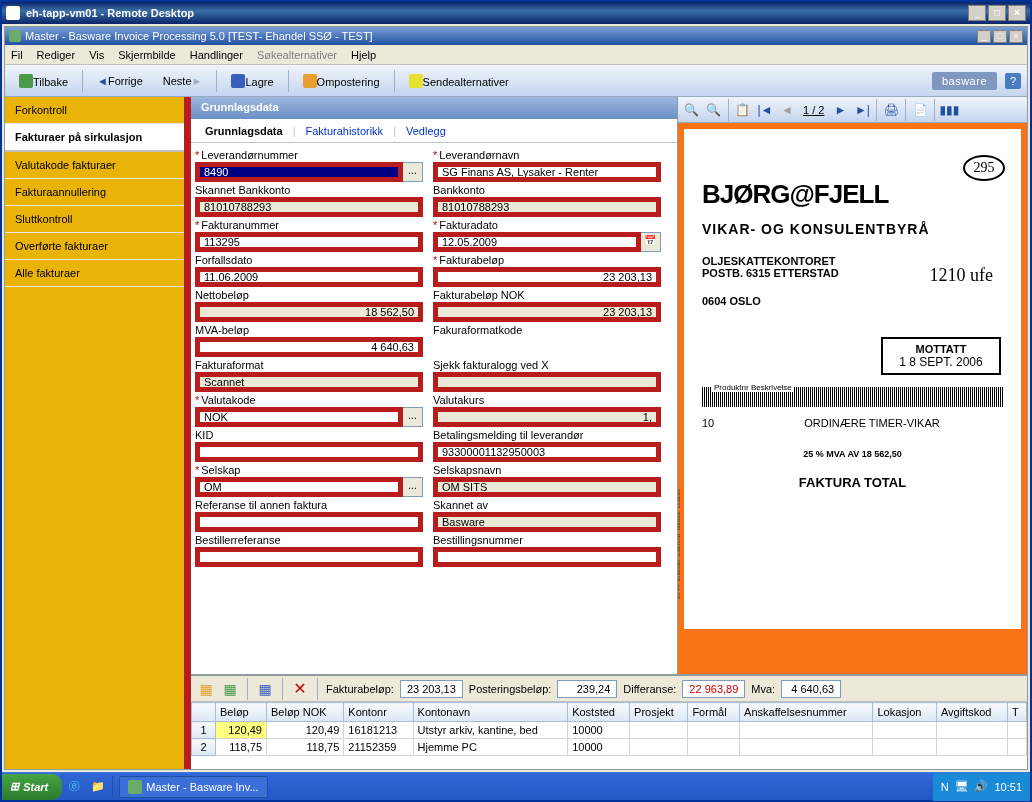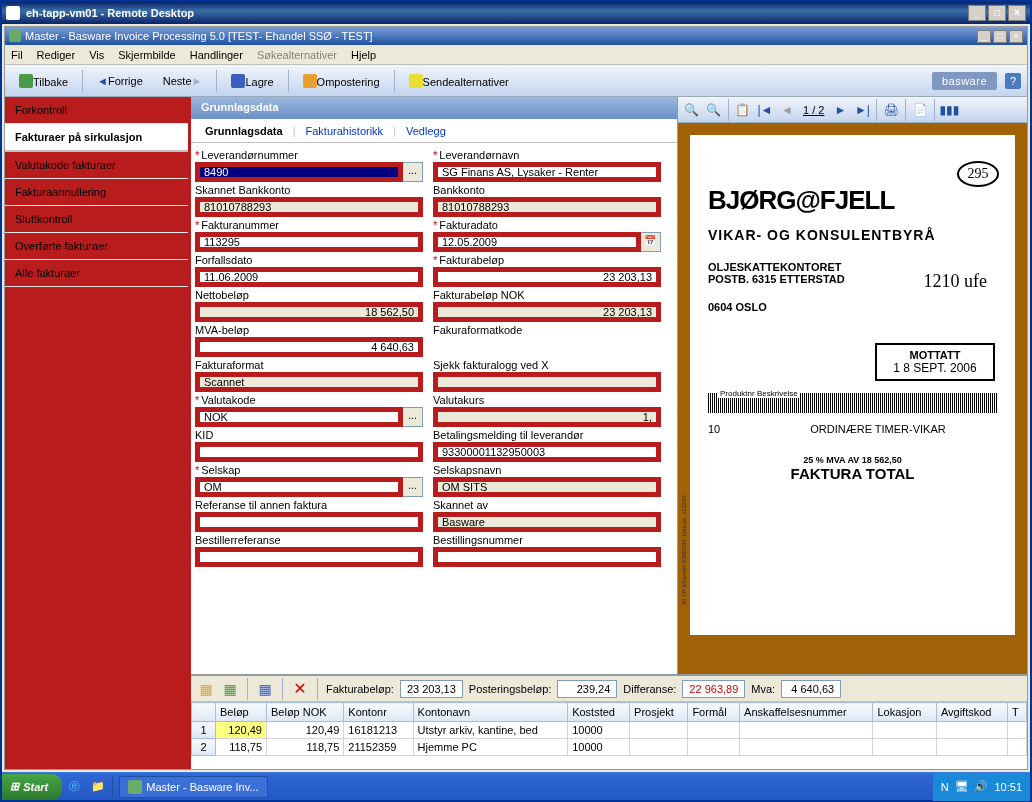--- a/index.html
+++ b/index.html
@@ -15,21 +15,21 @@
 .inner-title .win-btns .win-btn{width:14px;height:13px;font-size:9px;line-height:11px}
 .menubar{height:20px;background:#ece9d8;display:flex;align-items:center;padding:0 6px;gap:14px;border-bottom:1px solid #c0c0c0}
 .menubar .disabled{color:#808080}
 .toolbar{height:32px;background:linear-gradient(#f0f4fa,#c4d5ef);display:flex;align-items:center;padding:0 6px;gap:4px;border-bottom:1px solid #9ab}
 .tbtn{display:flex;align-items:flex-end;gap:0;padding:4px 8px;cursor:default}
 .tico{display:inline-block;width:14px;height:14px;border-radius:2px}
 .sep{width:1px;height:22px;background:#a0b0c8;margin:0 2px}
 .brand{margin-left:auto;background:#8098c0;color:#fff;padding:3px 10px;border-radius:2px;font-size:11px;letter-spacing:0.5px}
 .help-q{width:16px;height:16px;background:#4a7ac0;color:#fff;border-radius:2px;text-align:center;line-height:16px;margin-left:4px}
 .main-area{flex:1;display:flex;min-height:0}
-.sidebar{width:186px;background:#b91c1c;border-right:3px solid #b91c1c;overflow:hidden}
+.sidebar{width:186px;background:#eab308;border-right:7px solid #b91c1c;overflow:hidden}
 .sidebar-item{padding:7px 10px;border-bottom:1px solid #e8e8e8;cursor:default}
 .sidebar-item.active{font-weight:bold;background:#fff;border-bottom:2px solid #c0c0c0}
 .center{flex:1;display:flex;flex-direction:column;min-width:0}
 .form-and-preview{flex:1;display:flex;min-height:0}
 .form-area{flex:1;display:flex;flex-direction:column;min-width:0;overflow:hidden}
 .form-header{height:22px;background:linear-gradient(#9bb7dd,#6a8fc6);color:#fff;font-weight:bold;padding:4px 10px}
 .tabs{height:24px;display:flex;align-items:center;gap:4px;padding:0 8px;border-bottom:1px solid #c0c0c0}
 .tab{padding:4px 6px;color:#0033cc;cursor:default}
 .tab.active{font-weight:bold;color:#000}
 .tab-sep{color:#c0c0c0}
@@ -42,37 +42,37 @@
 .finput{flex:1;height:20px;border:5px solid #b91c1c;padding:0 4px;font-size:11px;background:#fff}
 .finput.sel{background:#000080;color:#fff}
 .finput.ro{background:#ece9d8}
 .finput.right{text-align:right}
 .fbtn{width:20px;height:20px;border:1px solid #7f9db9;background:#ece9d8;font-size:10px;text-align:center;line-height:16px;border-left:none;cursor:default}
 .preview-pane{width:350px;border-left:1px solid #919b9c;display:flex;flex-direction:column;background:#ece9d8}
 .preview-toolbar{height:26px;background:linear-gradient(#f0f4fa,#c4d5ef);display:flex;align-items:center;padding:0 4px;gap:2px;border-bottom:1px solid #9ab}
 .ptbtn{width:20px;height:20px;display:flex;align-items:center;justify-content:center;cursor:default;font-size:12px;color:#2050a0}
 .ptbtn.dis{color:#a0a0a0}
 .page-ind{padding:0 4px;font-size:11px}
-.preview-body{flex:1;background:#a16207;padding:12px;overflow:auto}
+.preview-body{flex:1;background:#f97316;padding:6px;overflow:auto}
 .doc-page{background:#fff;width:100%;min-height:500px;padding:20px 18px;position:relative;font-family:'Times New Roman',serif}
 .stamp295{position:absolute;top:26px;right:16px;width:42px;height:26px;border:2px solid #000;border-radius:50%;display:flex;align-items:center;justify-content:center;font-family:cursive;font-size:14px}
 .logo{font-size:26px;font-weight:bold;letter-spacing:-1px;margin-top:30px}
 .logo-sub{font-size:14px;font-weight:bold;letter-spacing:1px;margin-top:11px}
 .addr{margin-top:18px;font-size:11px;font-weight:bold}
 .addr2{font-size:11px;font-weight:bold}
 .handw{position:absolute;top:136px;right:28px;font-family:cursive;font-size:18px}
 .mottatt{position:absolute;top:208px;right:20px;width:120px;border:2px solid #000;text-align:center;padding:4px;font-family:serif}
 .mottatt .m1{font-size:11px;font-weight:bold}
 .mottatt .m2{font-size:12px}
 .scanbar{margin-top:80px;height:20px;background:repeating-linear-gradient(90deg,#000,#000 1px,#fff 1px,#fff 2px);position:relative}
 .scanbar .labels{position:absolute;top:-4px;left:10px;font-size:8px;color:#000;background:#fff;padding:0 2px}
 .osk{position:absolute;top:265px;right:20px;font-size:10px;font-weight:bold}
 .line10{margin-top:10px;font-size:10px}
 .mvaline{margin-top:20px;text-align:center;font-size:9px;font-weight:bold}
-.ftot{margin-top:0;text-align:center;font-size:15px;font-weight:bold}
+.ftot{margin-top:16px;text-align:center;font-size:13px;font-weight:bold}
 .rot{position:absolute;left:-3px;bottom:30px;transform:rotate(-90deg);transform-origin:left bottom;font-size:6px;color:#333}
 .bottom-panel{height:95px;border-top:2px solid #919b9c;display:flex;flex-direction:column;background:#fff}
 .sum-bar{height:26px;background:#ece9d8;border-bottom:1px solid #c0c0c0;display:flex;align-items:center;padding:0 6px;gap:6px}
 .sum-ico{width:18px;height:18px;display:flex;align-items:center;justify-content:center;font-size:14px}
 .sum-del{color:#c00;font-size:16px}
 .sum-lbl{font-size:11px}
 .sum-val{height:18px;border:1px solid #7f9db9;background:#fff;padding:0 6px;line-height:16px;font-size:11px;text-align:right;min-width:60px}
 .sum-val.red{color:#c00}
 .grid{flex:1;overflow:auto}
 .grid table{border-collapse:collapse;width:100%}

